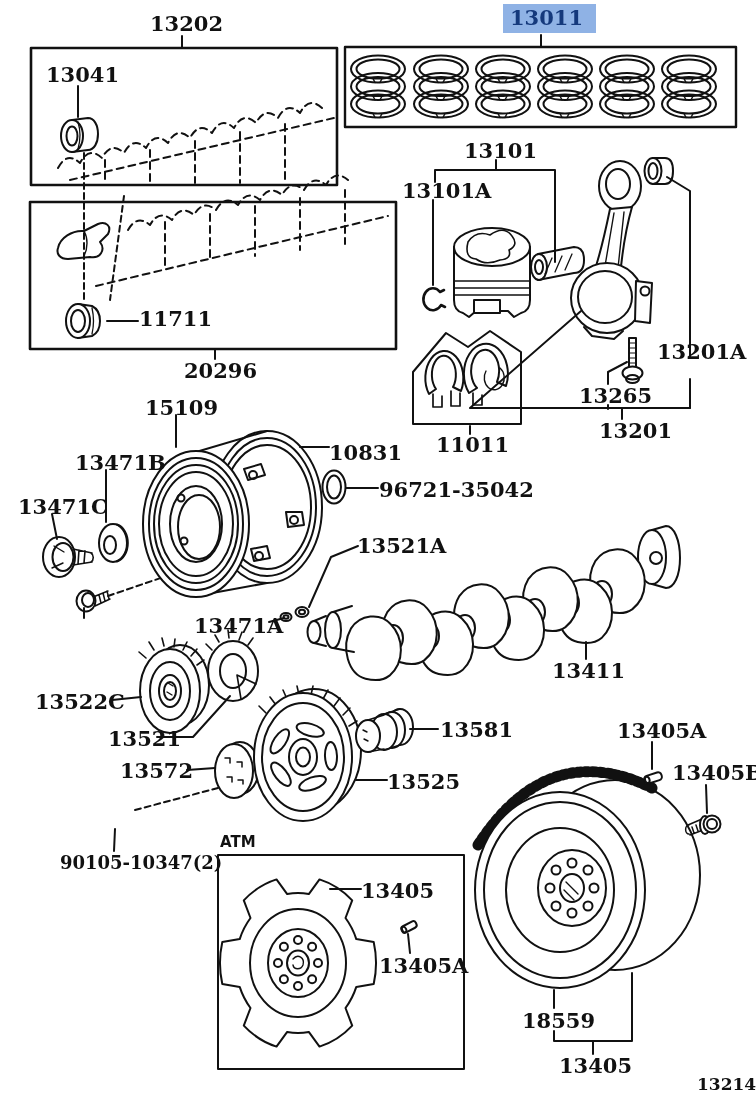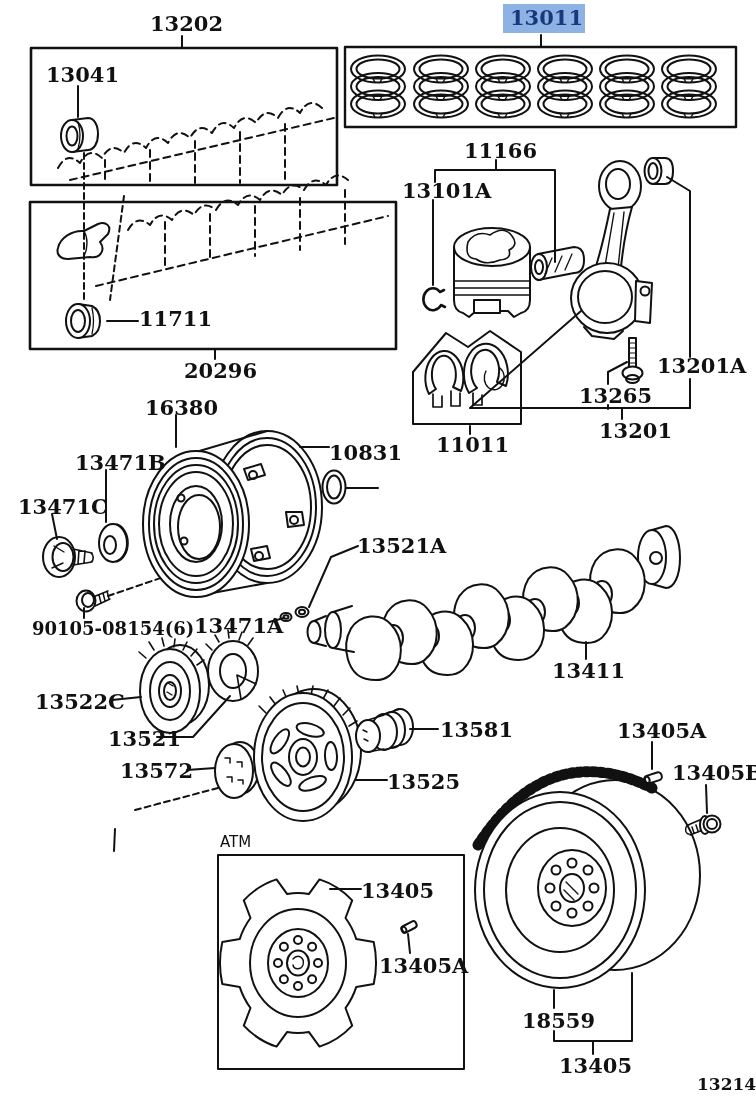--- a/index.html
+++ b/index.html
@@ -4,22 +4,22 @@
 <style>
   html,body{margin:0;padding:0;background:#fff;width:756px;height:1108px;overflow:hidden}
   #stage{position:relative;width:756px;height:876px;background:#fff;
          font-family:"DejaVu Serif","Liberation Serif",serif;border-radius:28px;}
   #art{position:absolute;left:0;top:0}
   #art *{stroke:var(--line,#111);stroke-width:2;stroke-linecap:round;stroke-linejoin:round;fill:none}
   #art .w{fill:#fff}
   .callout{position:absolute;font-weight:bold;font-size:21px;line-height:1.15;color:var(--line,#111);
            white-space:nowrap;letter-spacing:0;cursor:pointer;user-select:none}
   .sm{font-size:18px}
-  .hl{background:var(--hl-bg,#8FB2E5);color:var(--hl-text,#15397C);padding:2px 2px 3px 7px}
-  .atm{font-family:"DejaVu Sans","Liberation Sans",sans-serif;font-weight:normal;font-size:15px;cursor:default}
+  .hl{background:var(--hl-bg,#8FB2E5);color:var(--hl-text,#15397C);padding:2px 13px 3px 7px}
+  .atm{font-family:"DejaVu Sans","Liberation Sans",sans-serif;font-weight:bold;font-size:15px;cursor:default}
   .code{font-size:17px;cursor:default}
 </style>
 </head>
 <body>
 
 <div id="stage">
 
 <svg id="art" width="756" height="1108" viewBox="0 0 756 1108">
   <defs>
     <g id="ring">
@@ -361,41 +361,42 @@
 
   <rect class="w" fill-opacity="0" x="31" y="48" width="306" height="137" style="stroke-width:2.6"></rect>
   <rect x="30" y="202" width="366" height="147" style="stroke-width:2.6"></rect>
   <rect x="345" y="47" width="391" height="80" style="stroke-width:2.4"></rect>
   <rect x="218" y="855" width="246" height="214" style="stroke-width:2"></rect>
 </svg>
 
 <div class="callout" style="left:150px;top:12px">13202</div>
 <div class="callout" style="left:46px;top:63px">13041</div>
 <div class="callout hl" style="left:503px;top:4px">13011</div>
-<div class="callout" style="left:464px;top:139px">11166</div>
+<div class="callout" style="left:464px;top:139px">13101</div>
 <div class="callout" style="left:402px;top:179px">13101A</div>
 <div class="callout" style="left:139px;top:307px">11711</div>
 <div class="callout" style="left:184px;top:359px">20296</div>
 <div class="callout" style="left:579px;top:384px">13265</div>
-<div class="callout" style="left:657px;top:354px">13201A</div>
+<div class="callout" style="left:657px;top:340px">13201A</div>
 <div class="callout" style="left:599px;top:419px">13201</div>
 <div class="callout" style="left:436px;top:433px">11011</div>
-<div class="callout" style="left:145px;top:396px">16380</div>
+<div class="callout" style="left:145px;top:396px">15109</div>
 <div class="callout" style="left:329px;top:441px">10831</div>
 <div class="callout" style="left:75px;top:451px">13471B</div>
+<div class="callout" style="left:379px;top:478px">96721-35042</div>
 <div class="callout" style="left:18px;top:495px">13471C</div>
 <div class="callout" style="left:357px;top:534px">13521A</div>
-<div class="callout sm" style="left:32px;top:619px">90105-08154(6)</div>
 <div class="callout" style="left:194px;top:614px">13471A</div>
 <div class="callout" style="left:552px;top:659px">13411</div>
 <div class="callout" style="left:35px;top:690px">13522C</div>
 <div class="callout" style="left:108px;top:727px">13521</div>
 <div class="callout" style="left:120px;top:759px">13572</div>
 <div class="callout" style="left:440px;top:718px">13581</div>
 <div class="callout" style="left:387px;top:770px">13525</div>
+<div class="callout sm" style="left:60px;top:853px">90105-10347(2)</div>
 <div class="callout atm" style="left:220px;top:834px">ATM</div>
 <div class="callout" style="left:361px;top:879px">13405</div>
 <div class="callout" style="left:379px;top:954px">13405A</div>
 <div class="callout" style="left:617px;top:719px">13405A</div>
 <div class="callout" style="left:672px;top:761px">13405B</div>
 <div class="callout" style="left:522px;top:1009px">18559</div>
 <div class="callout" style="left:559px;top:1054px">13405</div>
 <div class="callout code" style="left:697px;top:1075px">132146</div>
 
 </div>

